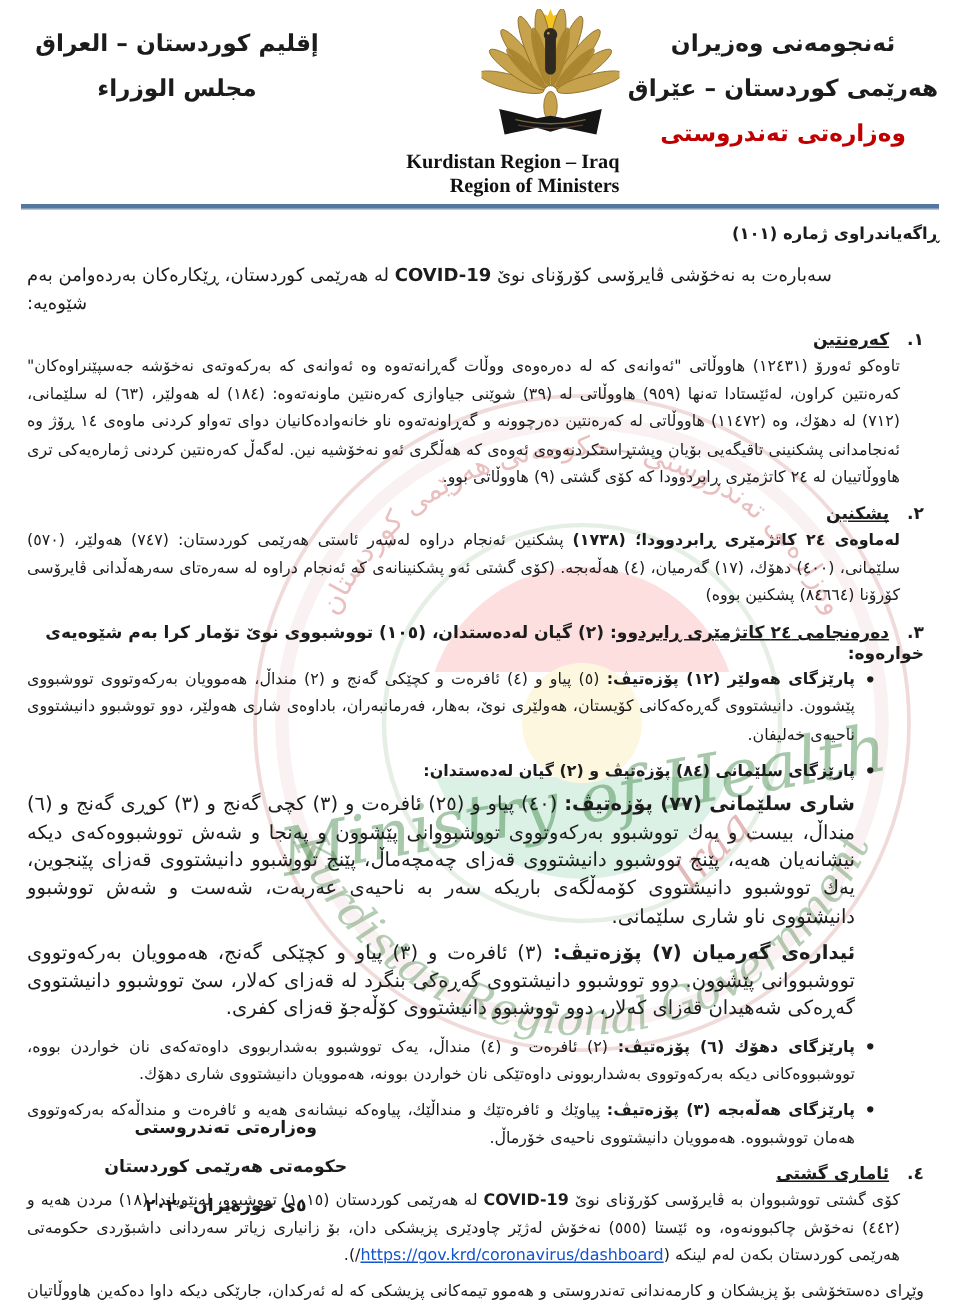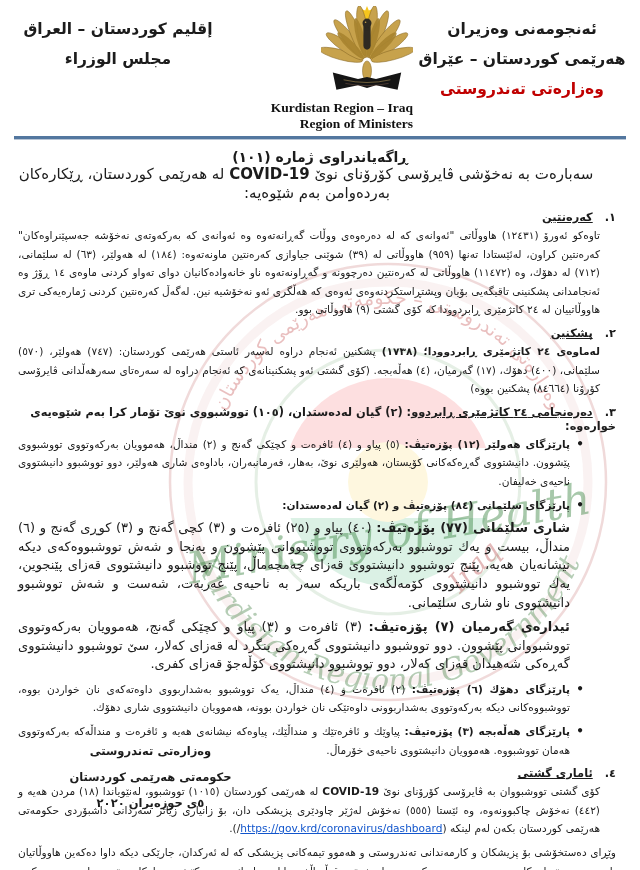--- a/index.html
+++ b/index.html
@@ -8,25 +8,25 @@
   .wm{position:absolute;left:138px;top:232px;z-index:0;pointer-events:none;}
   .content{position:relative;z-index:1;padding:6px 14px 0 14px;}
   
   .hdr{display:flex;justify-content:space-between;align-items:flex-start;}
   .hdr-col{width:208px;text-align:center;font-weight:bold;padding-top:8px;direction:rtl;}
   .hdr-col .l{font-size:15.5px;line-height:30px;}
   .red{color:#c00000;}
   .hdr-center{width:186px;text-align:right;}
   .hdr-en{font-family:"Liberation Serif",serif;font-weight:bold;font-size:13.5px;line-height:15.5px;color:#111;}
   .rule{height:3px;background:#53779f;border-bottom:1px solid #b9c6d6;margin-top:5px;}
-  .doc-title{text-align:center;font-weight:bold;font-size:14px;margin:9px 0 0 0;direction:rtl;}
+  .doc-title{font-weight:bold;font-size:11px;margin:9px 0 12px 0;direction:rtl;}
   
   .rtl{direction:rtl;}
   p.body{font-size:10.6px;line-height:18.6px;text-align:justify;margin:0 26px 5px 4px;}
-  p.intro{font-size:15px;line-height:19px;text-align:center;margin:0 10px 6px 4px;text-indent:22px;}
+  p.intro{font-size:12px;line-height:19px;text-align:left;margin:0 10px 6px 4px;text-indent:22px;}
   .sec-head{font-weight:bold;font-size:11.4px;margin:7px 10px 2px 0;}
   .num{display:inline-block;margin-left:12px;font-weight:bold;}
   .u{text-decoration:underline;}
   .b{font-weight:bold;}
   .bullet{position:relative;font-size:10.6px;line-height:18.6px;text-align:justify;margin:1px 56px 5px 4px;}
   .bullet::before{content:"\2022";position:absolute;right:-14px;top:0;font-weight:bold;font-size:12px;}
   .sub{font-size:13px;line-height:18.6px;text-align:justify;margin:1px 56px 6px 4px;}
   a.link{color:#1155cc;text-decoration:underline;unicode-bidi:embed;direction:ltr;}
   .footer{position:absolute;left:48px;top:738px;width:205px;text-align:center;font-weight:bold;
           font-size:11.5px;line-height:26px;direction:rtl;z-index:1;}

